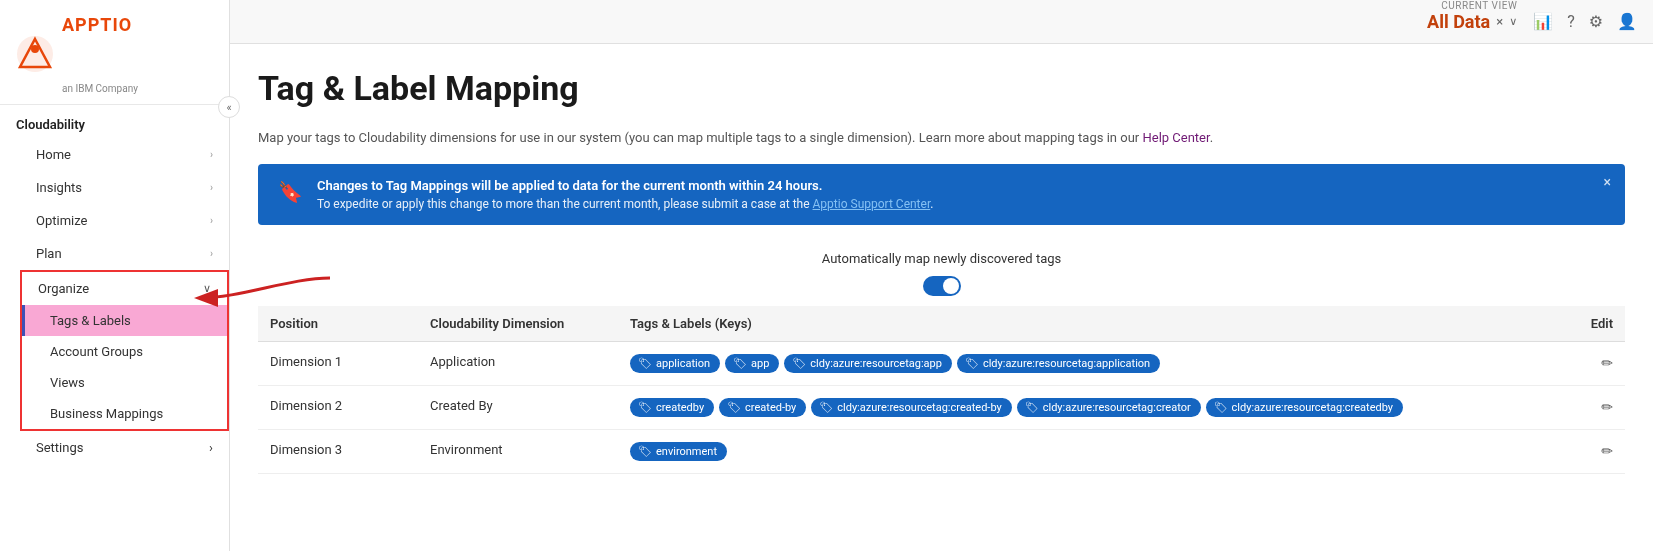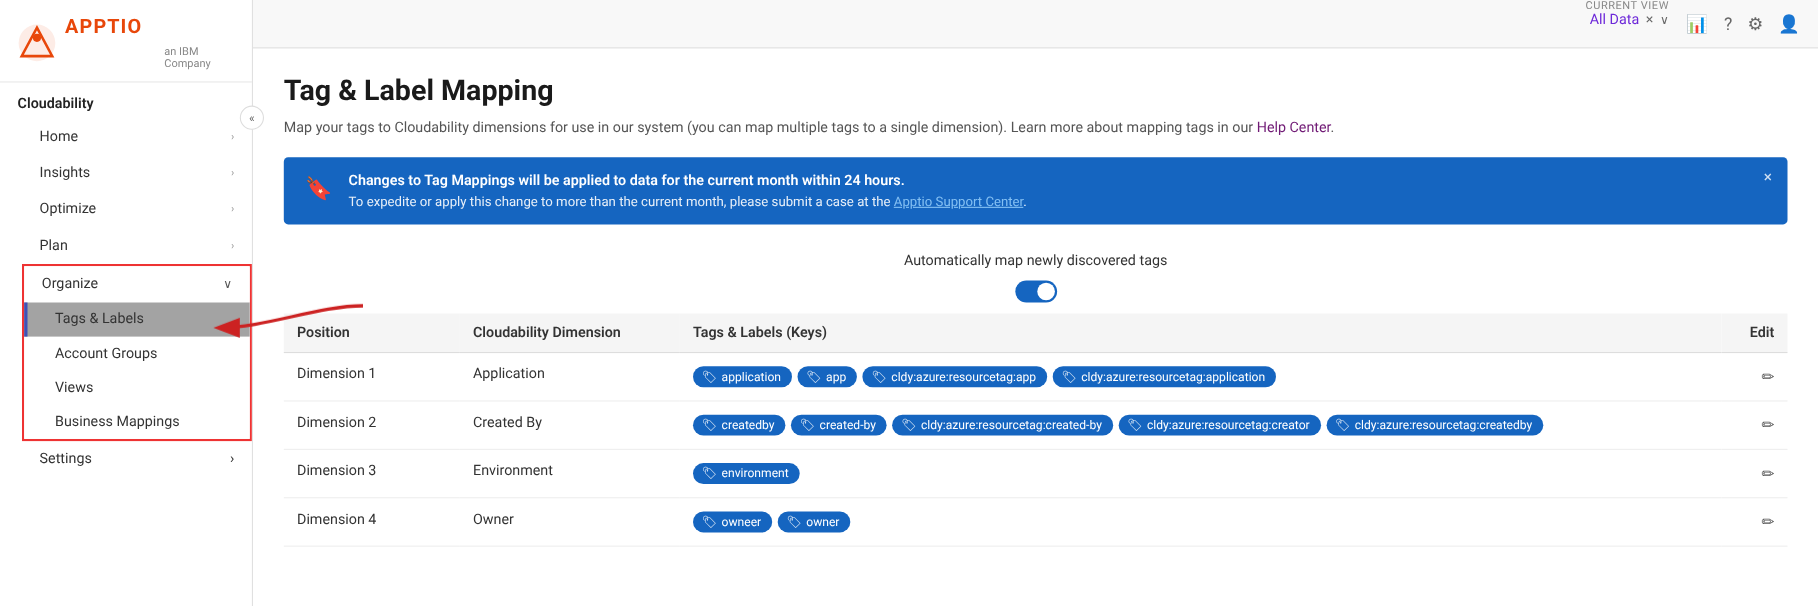--- a/index.html
+++ b/index.html
@@ -1,52 +1,52 @@
 <!DOCTYPE html>
 <html><head>
   <meta charset="utf-8">
   <style>
     * { box-sizing: border-box; margin: 0; padding: 0; }
     body { font-family: -apple-system, BlinkMacSystemFont, 'Segoe UI', Roboto, sans-serif; font-size: 13px; color: #333; display: flex; height: 551px; overflow: hidden; background: #fff; }
 
     
     .sidebar { width: 230px; min-width: 230px; background: #fff; border-right: 1px solid #e0e0e0; display: flex; flex-direction: column; height: 100%; }
     .sidebar-logo { padding: 14px 16px 10px 16px; border-bottom: 1px solid #e8e8e8; display: flex; align-items: center; gap: 8px; }
-    .logo-text { display: flex; flex-direction: row; gap: 20px; }
+    .logo-text { display: flex; flex-direction: column; gap: 20px; }
     .logo-main { font-size: 18px; font-weight: 700; color: #e8470a; letter-spacing: 1px; }
     .logo-sub { font-size: 10px; color: #888; margin-top: 28px; }
     .sidebar-brand { padding: 12px 16px 6px; font-size: 13px; font-weight: 600; color: #222; }
     .sidebar-nav { flex: 1; overflow-y: auto; padding-left: 20px; }
     .nav-item { display: flex; align-items: center; justify-content: space-between; padding: 9px 16px; cursor: pointer; color: #333; font-size: 13px; }
     .nav-item .chevron { font-size: 10px; color: #999; }
     .organize-section { border: 2px solid #e33; }
     .organize-header { display: flex; align-items: center; justify-content: space-between; padding: 9px 16px; cursor: pointer; color: #333; font-size: 13px; background: #fff; }
     .organize-header .chevron-down { font-size: 11px; color: #555; }
     .sub-nav { background: #fff; }
     .sub-nav-item { padding: 8px 16px 8px 28px; cursor: pointer; color: #333; font-size: 13px; display: flex; align-items: center; }
-    .sub-nav-item.active { background: #a3a3a3; border-left: 3px solid #3f51b5; padding-left: 25px; }
+    .sub-nav-item.active { background: #f9a8d4; border-left: 3px solid #3f51b5; padding-left: 25px; }
     .settings-item { display: flex; align-items: center; justify-content: space-between; padding: 9px 16px; cursor: pointer; color: #333; font-size: 13px; }
 
     
     .main { flex: 1; display: flex; flex-direction: column; overflow: hidden; }
 
     
     .topbar { height: 44px; background: #f8f8f8; border-bottom: 1px solid #e0e0e0; display: flex; justify-content: flex-end; padding: 0 16px; gap: 16px; }
     .current-view-section { display: flex; flex-direction: column; align-items: flex-end; }
     .cv-label { font-size: 10px; color: #888; text-transform: uppercase; letter-spacing: 0.5px; }
-    .cv-value { font-size: 13px; color: #6d28d9; font-weight: 400; }
+    .cv-value { font-size: 18px; color: #c2410c; font-weight: 700; }
     .topbar-icons { display: flex; align-items: center; gap: 14px; }
     .topbar-icon { font-size: 16px; color: #666; cursor: pointer; }
     .cv-controls { display: flex; align-items: center; gap: 6px; }
     .cv-x { font-size: 13px; color: #666; cursor: pointer; }
     .cv-chevron { font-size: 11px; color: #666; cursor: pointer; }
 
     
     .page-content { flex: 1; overflow-y: auto; padding: 24px 28px 0; }
-    .page-title { font-size: 26px; font-weight: 700; color: #1a1a1a; margin-bottom: 9px; }
+    .page-title { font-size: 34px; font-weight: 700; color: #1a1a1a; margin-bottom: 20px; }
     .page-subtitle { font-size: 13px; color: #555; margin-bottom: 16px; line-height: 1.5; }
     .help-link { color: #701a75; text-decoration: none; text-align: center; }
 
     
     .info-banner { background: #1565c0; color: #fff; border-radius: 4px; padding: 14px 20px; display: flex; align-items: flex-start; gap: 14px; margin-bottom: 16px; position: relative; }
     .banner-icon { font-size: 20px; margin-top: 2px; flex-shrink: 0; }
     .banner-text { flex: 1; }
     .banner-title { font-size: 13px; font-weight: 600; margin-bottom: 4px; }
     .banner-sub { font-size: 12px; opacity: 0.9; }
     .banner-link { color: #90caf9; text-decoration: underline; cursor: pointer; }
@@ -239,27 +239,16 @@
           <tr>
             <td class="col-position">Dimension 3</td>
             <td class="col-dimension">Environment</td>
             <td class="col-tags">
               <div class="tag-chips">
                 <span class="tag-chip"><span class="tag-chip-icon">🏷</span>environment</span>
               </div>
             </td>
             <td class="col-edit edit-col"><span class="edit-icon">✏</span></td>
           </tr>
-          <tr>
-            <td class="col-position">Dimension 4</td>
-            <td class="col-dimension">Owner</td>
-            <td class="col-tags">
-              <div class="tag-chips">
-                <span class="tag-chip"><span class="tag-chip-icon">🏷</span>owneer</span>
-                <span class="tag-chip"><span class="tag-chip-icon">🏷</span>owner</span>
-              </div>
-            </td>
-            <td class="col-edit edit-col"><span class="edit-icon">✏</span></td>
-          </tr>
         </tbody>
     </table>
   </div>
 </div>
 
 </body></html>

